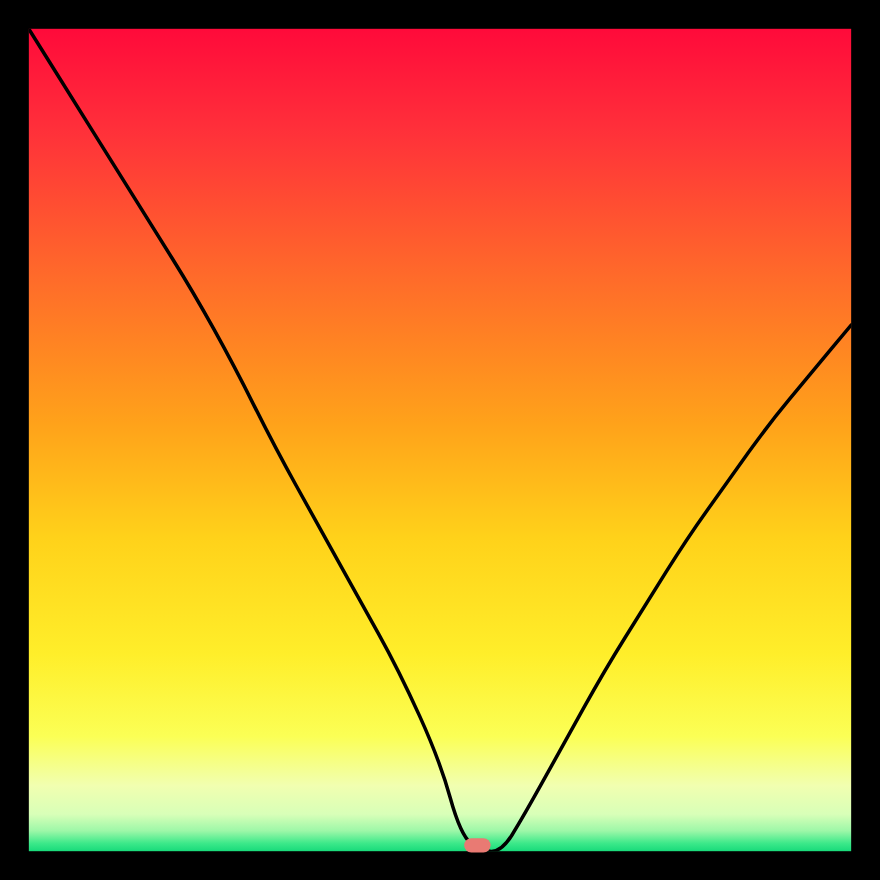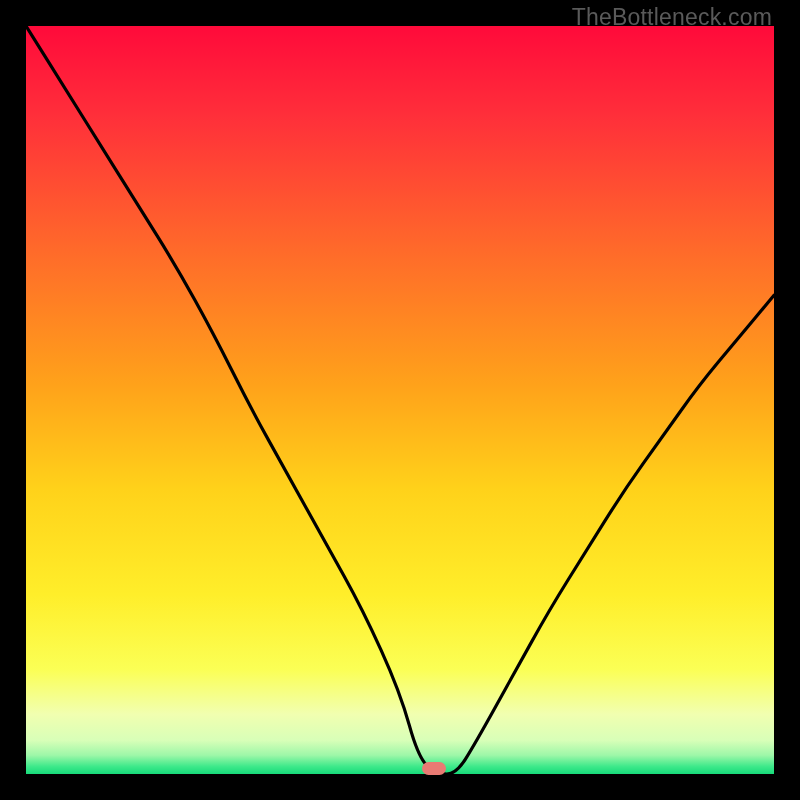--- a/index.html
+++ b/index.html
@@ -83,15 +83,14 @@
     </svg>
 
     <svg class="curve-svg" viewBox="0 0 748 748" preserveAspectRatio="none">
       <path id="curve-path" d="M 0.00 0.00 Q 0.00 0.00 18.70 29.92 Q 37.40 59.84 56.10 89.76 Q 74.80 119.68 93.50 149.60 Q 112.20 179.52 130.90 209.44 Q 149.60 239.36 168.30 273.02 Q 187.00 306.68 205.70 344.08 Q 224.40 381.48 243.10 415.14 Q 261.80 448.80 280.50 482.46 Q 299.20 516.12 317.90 549.78 Q 336.60 583.44 355.30 624.58 Q 374.00 665.72 383.35 699.38 Q 392.70 733.04 402.05 740.52 Q 411.40 748.00 420.75 748.00 Q 430.10 748.00 439.45 733.04 Q 448.80 718.08 467.50 684.42 Q 486.20 650.76 504.90 617.10 Q 523.60 583.44 542.30 553.52 Q 561.00 523.60 579.70 493.68 Q 598.40 463.76 617.10 437.58 Q 635.80 411.40 654.50 385.22 Q 673.20 359.04 691.90 336.60 Q 710.60 314.16 729.30 291.72 T 748.00 269.28" fill="none" stroke="#000" stroke-width="3.2" stroke-linejoin="round" stroke-linecap="round"></path>
     </svg>
 
     <div class="marker" style="left: 395.66px; top: 736.016px;"></div>
 
   </div>
 
-  <div class="watermark">TheBottleneck.com</div>
 
 </div>
 
 </body></html>

